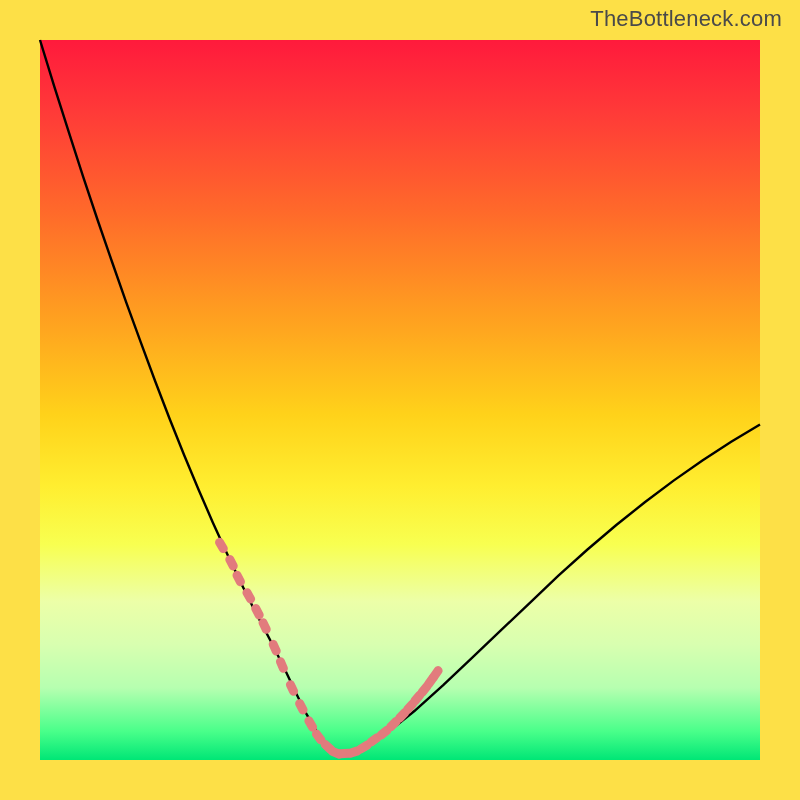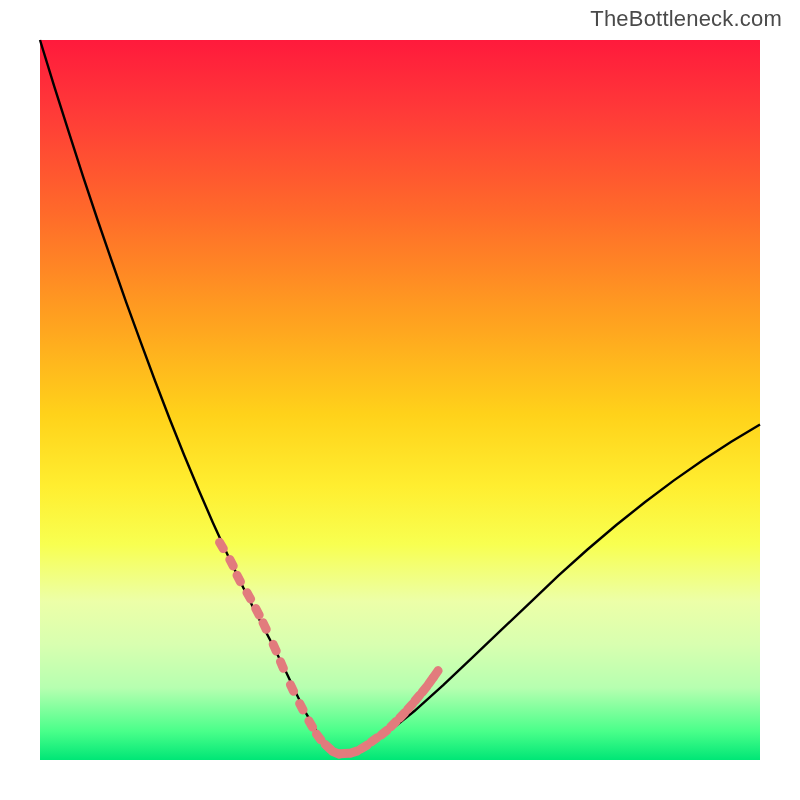--- a/index.html
+++ b/index.html
@@ -8,21 +8,21 @@
     width: 800px;
     height: 800px;
     overflow: hidden;
     background: #000;
     font-family: Arial, Helvetica, sans-serif;
   }
   .frame {
     position: relative;
     width: 800px;
     height: 800px;
-    background: #ffffff;
+    background: #fde047;
   }
   .plot-area {
     position: absolute;
     left: 40px;
     top: 40px;
     width: 720px;
     height: 720px;
     background: linear-gradient(to bottom,
       #ff1a3c 0%,
       #ff3a38 10%,

